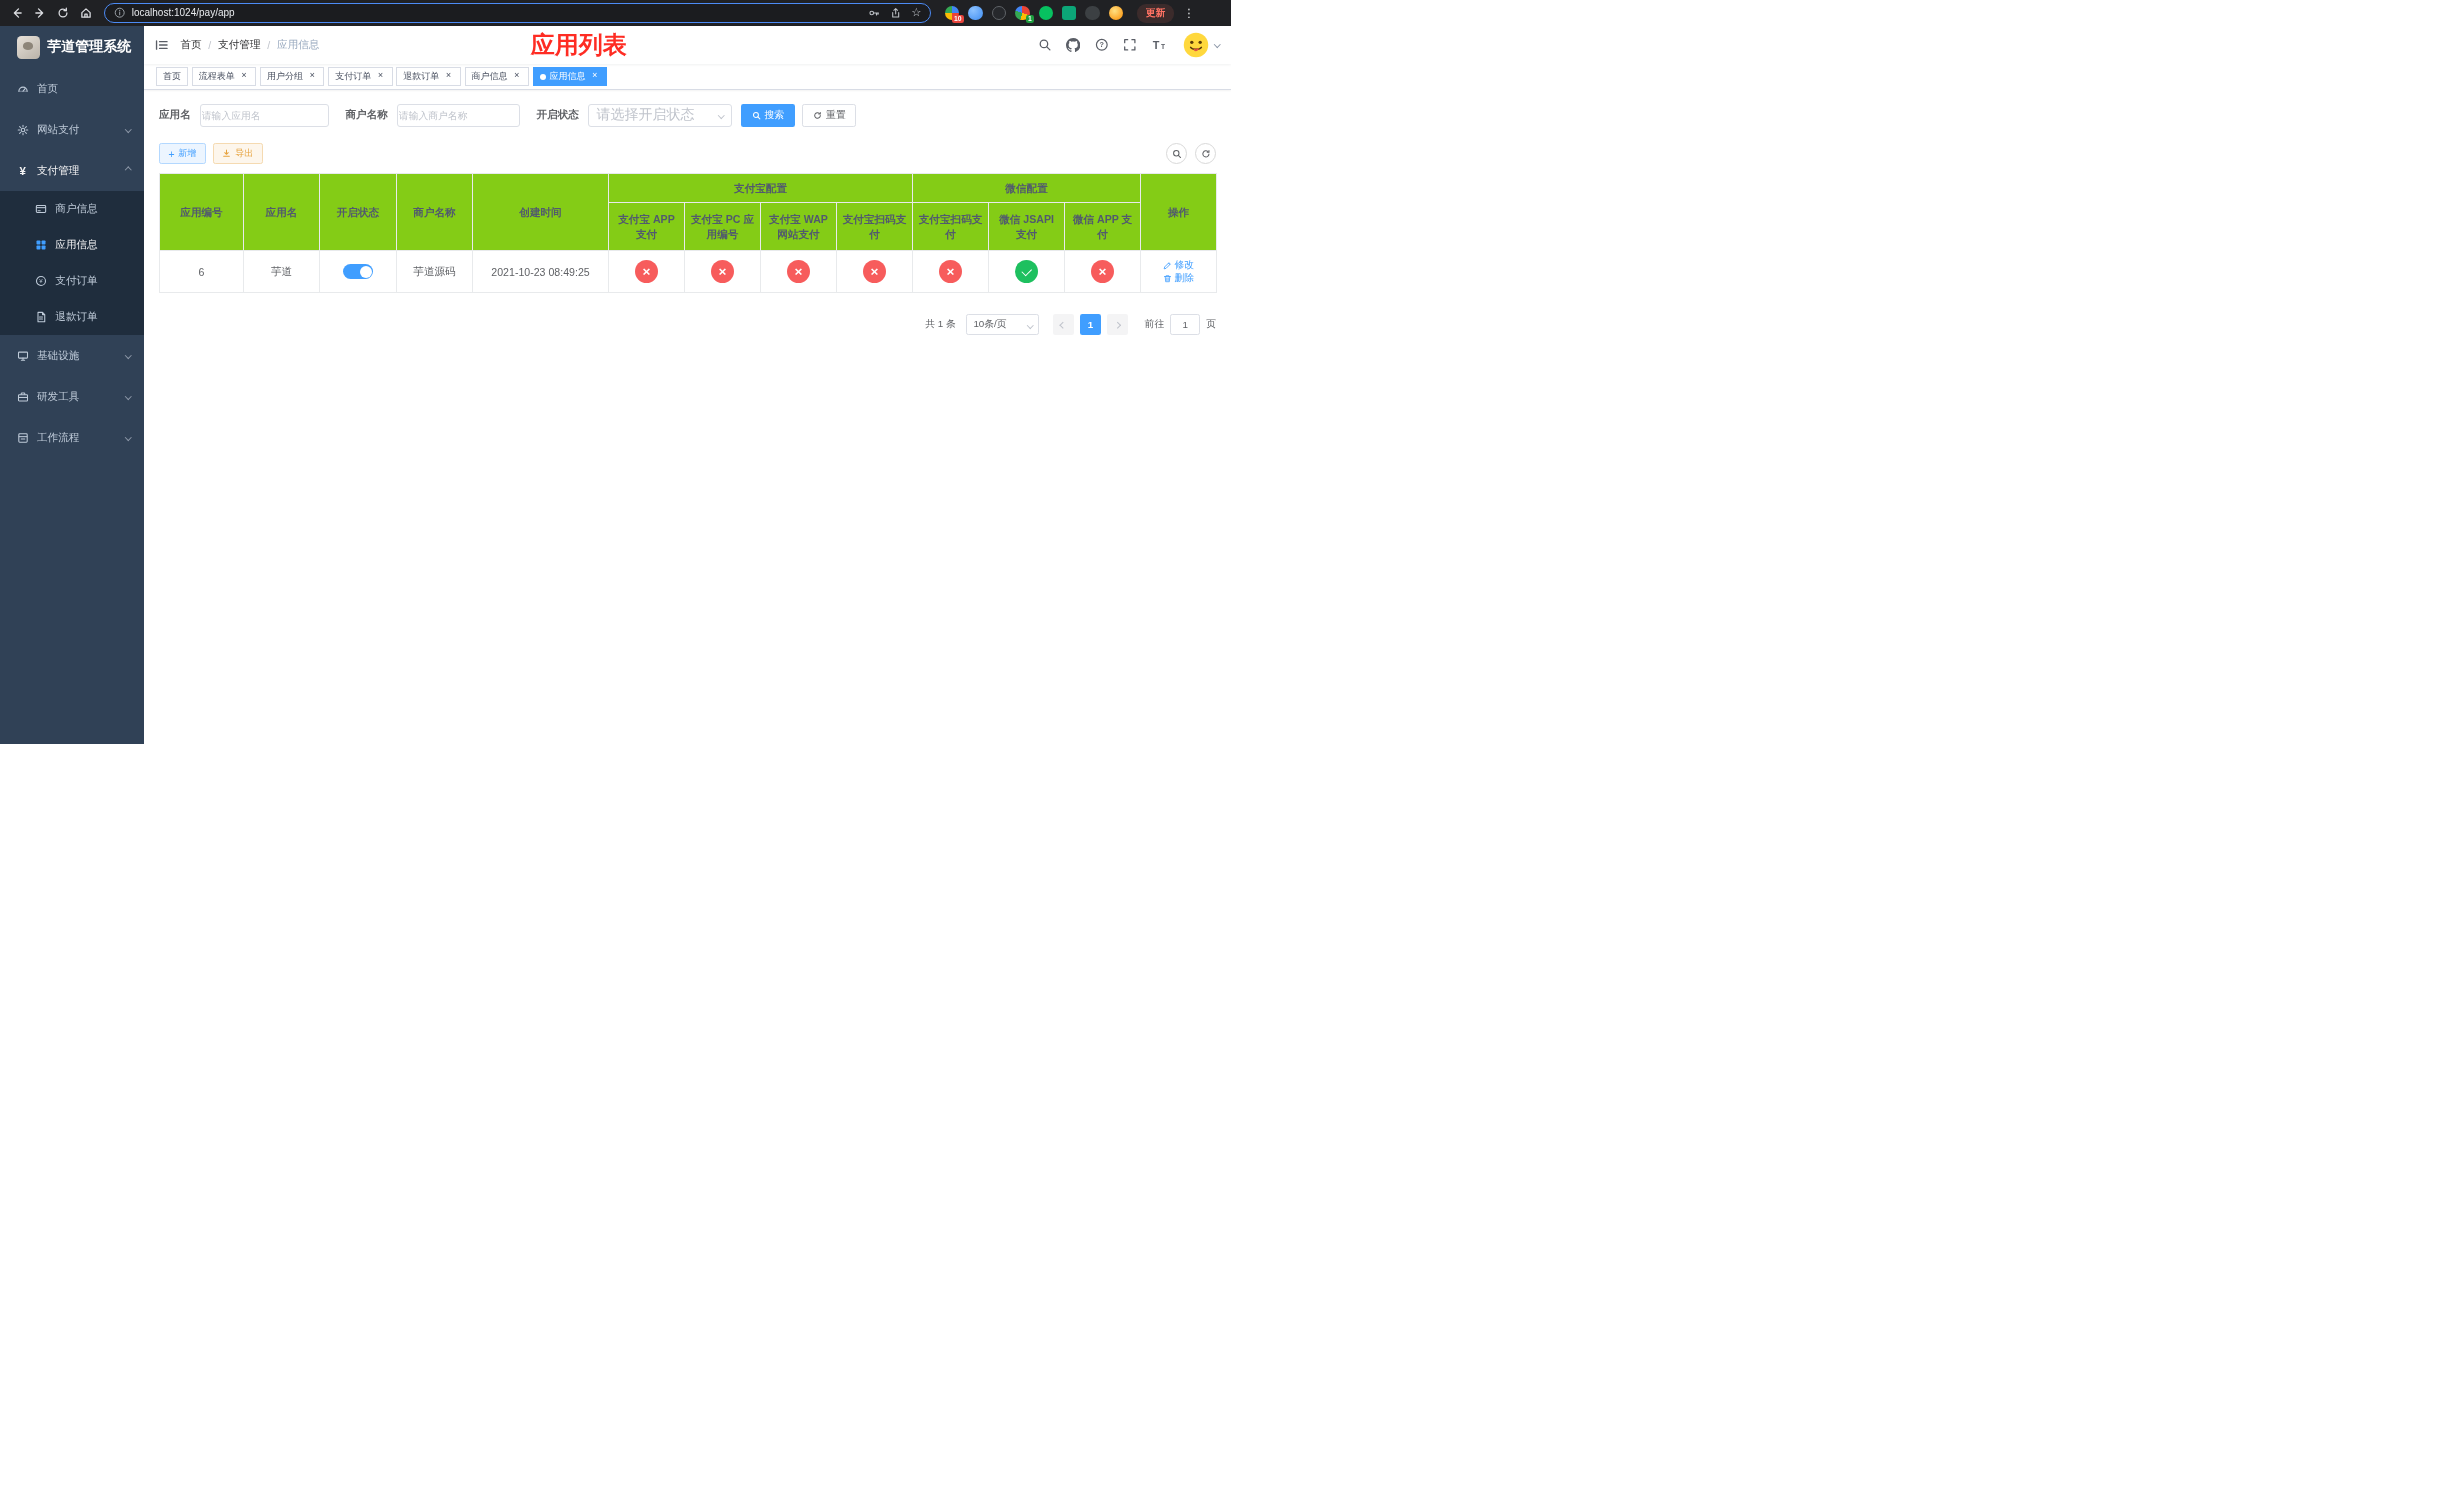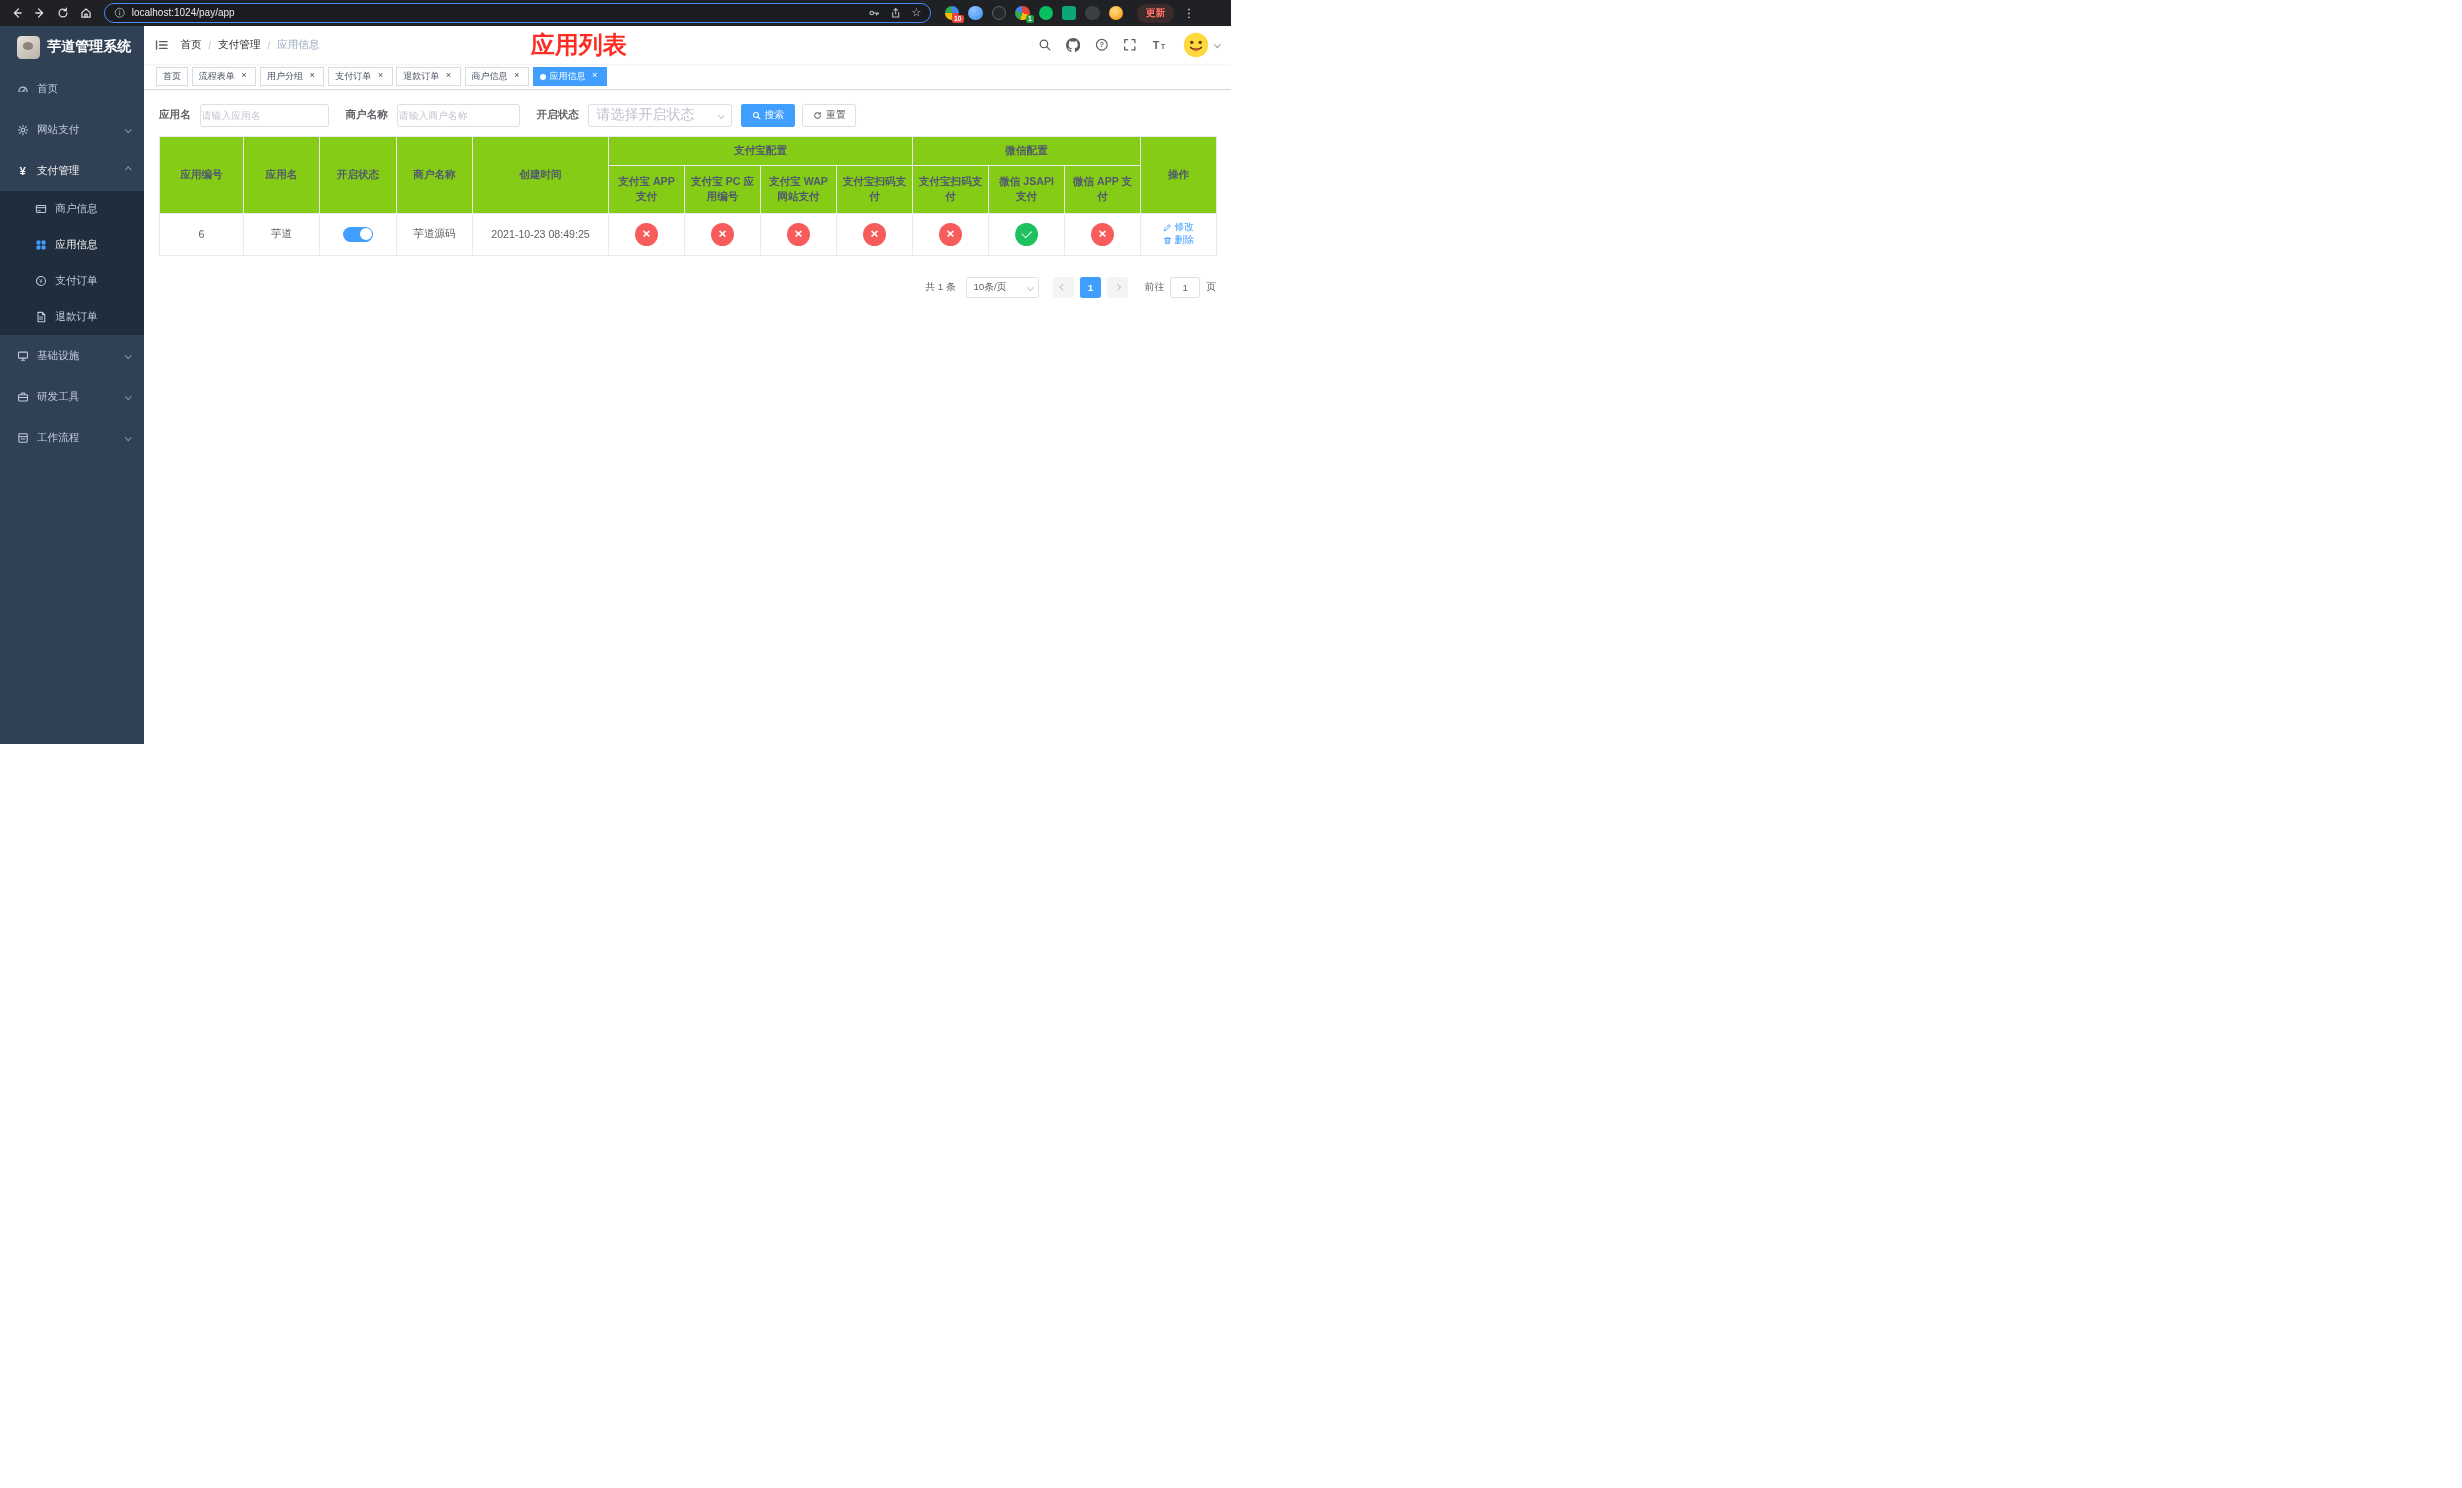--- a/index.html
+++ b/index.html
@@ -397,20 +397,46 @@
         </button>
         <button class="btn btn-reset">
           <svg width="9" height="9" viewBox="0 0 16 16" fill="none" stroke="currentColor" stroke-width="1.8" stroke-linecap="round">
               <path d="M13 8a5 5 0 1 1-1.6-3.7"></path>
               <path d="M13 2.6v2.8h-2.8"></path>
             </svg>
           <span>重置</span>
         </button>
       </div>
 
+      <div class="toolbar">
+        <button class="btn btn-add">
+          <i class="plus"></i>
+          <span>新增</span>
+        </button>
+        <button class="btn btn-export">
+          <svg width="9" height="9" viewBox="0 0 16 16" fill="none" stroke="currentColor" stroke-width="1.8" stroke-linecap="round" stroke-linejoin="round">
+              <path d="M8 2v7M5 6.4 8 9.4l3-3M3 12.8h10"></path>
+            </svg>
+          <span>导出</span>
+        </button>
+        <div class="mini">
+          <span class="circle-btn">
+            <svg width="9.8" height="9.8" viewBox="0 0 16 16" fill="none" stroke="currentColor" stroke-width="1.7" stroke-linecap="round">
+                <circle cx="7" cy="7" r="4.4"></circle>
+                <path d="M10.4 10.4 14 14"></path>
+              </svg>
+          </span>
+          <span class="circle-btn">
+            <svg width="9.8" height="9.8" viewBox="0 0 16 16" fill="none" stroke="currentColor" stroke-width="1.7" stroke-linecap="round">
+                <path d="M13 8a5 5 0 1 1-1.6-3.7"></path>
+                <path d="M13 2.6v2.8h-2.8"></path>
+              </svg>
+          </span>
+        </div>
+      </div>
 
       <table>
         <colgroup>
           <col style="width:84px">
             <col style="width:76px">
             <col style="width:77px">
             <col style="width:76px">
             <col style="width:136px">
           <col style="width:76px">
             <col style="width:76px">

